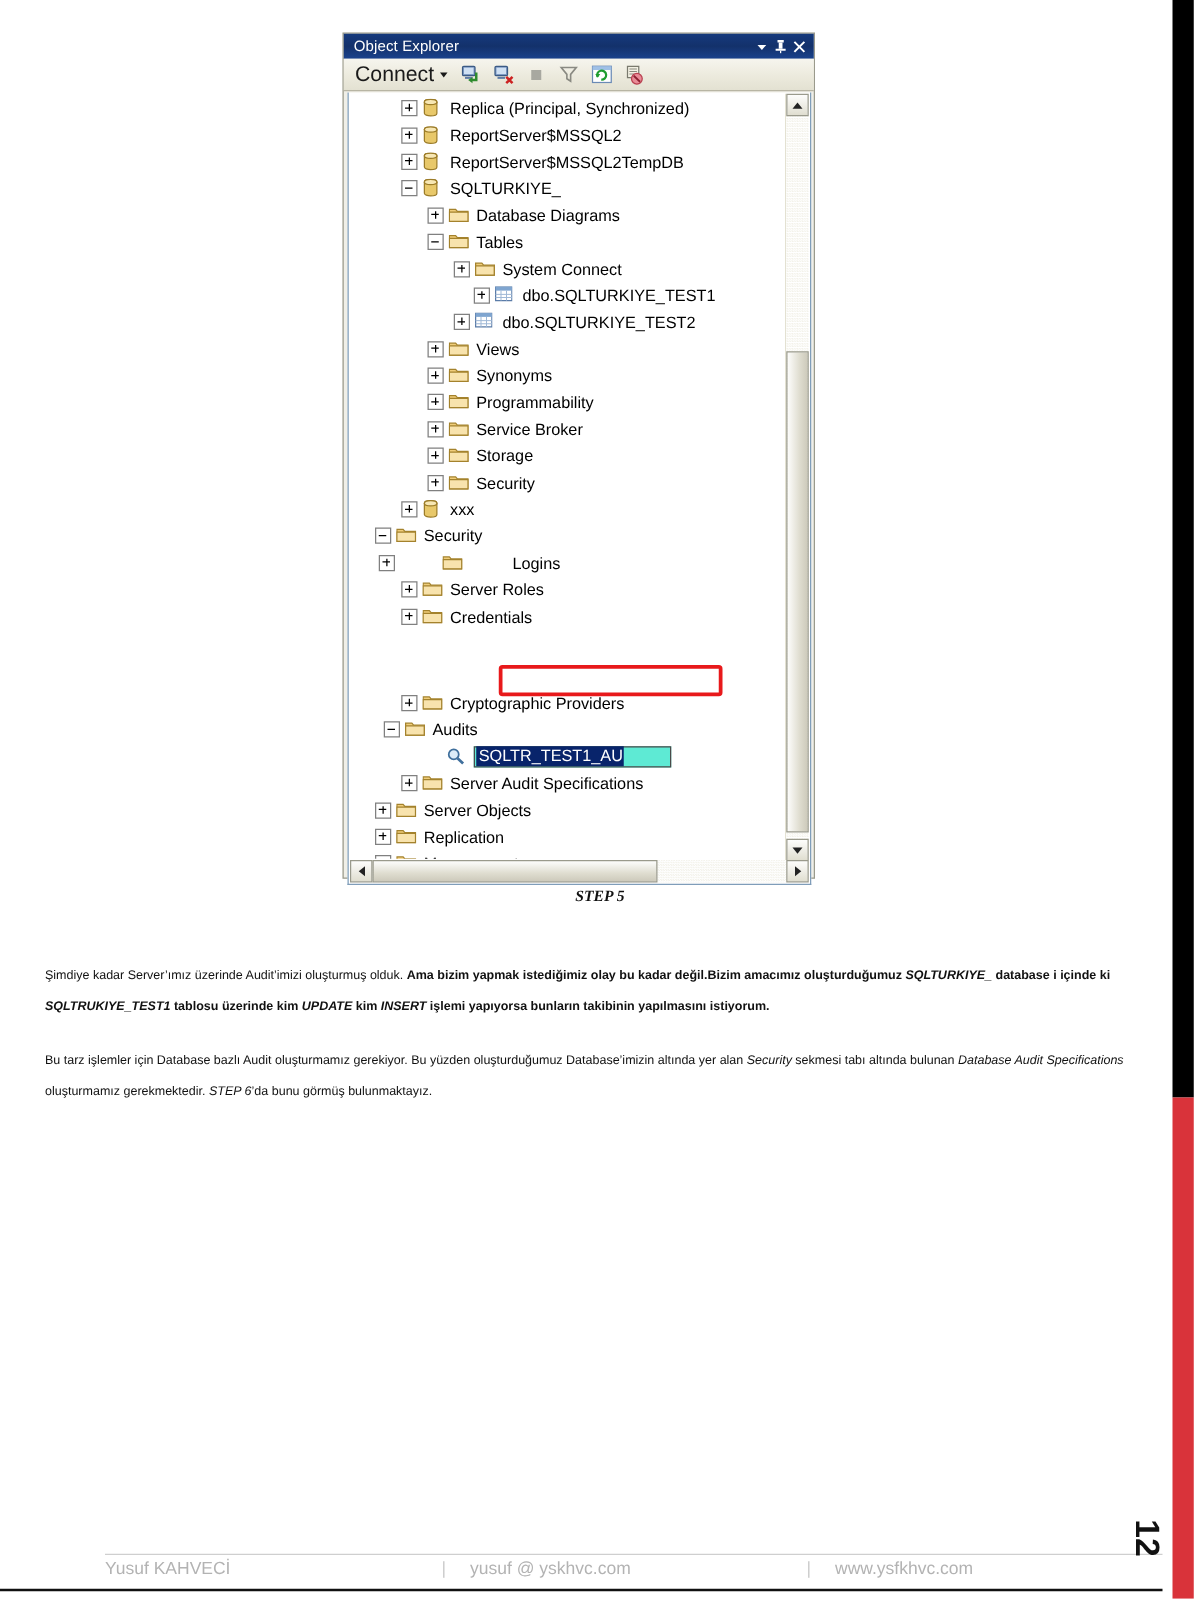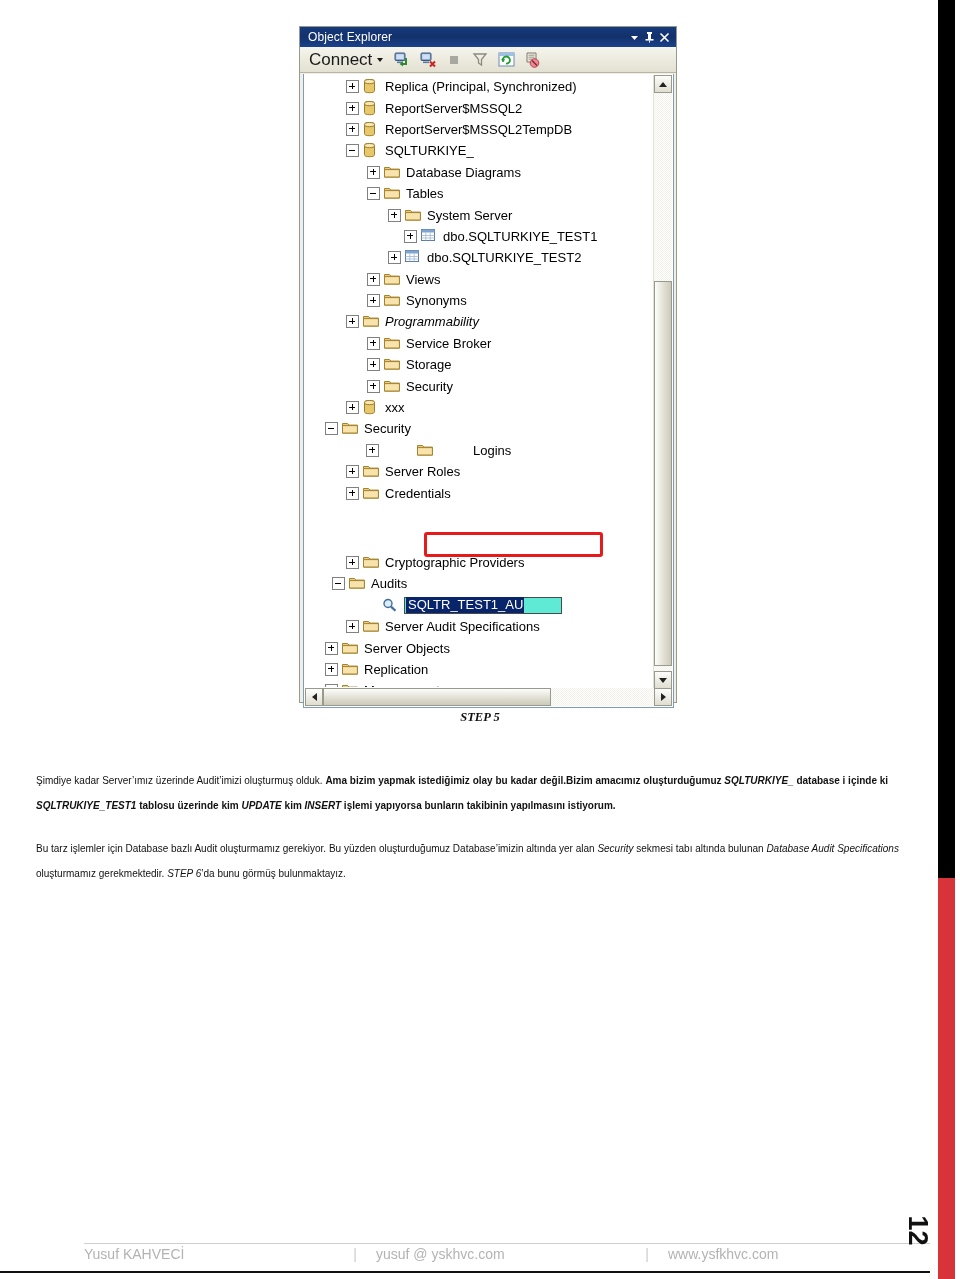--- a/index.html
+++ b/index.html
@@ -29,21 +29,21 @@
     right: 5px;
     top: 878px;
     width: 17px;
     height: 401px;
     background: #d9333a;
   }
 
   
   #figure {
     position: absolute;
-    left: 299px;
+    left: 274px;
     top: 26px;
     width: 378px;
     height: 677px;
     background: #f0efe7;
     border: 1px solid #9a9a8c;
     box-sizing: border-box;
   }
 
   
   #oe-titlebar {
@@ -419,21 +419,21 @@
           <span class="rowlabel">Tables</span>
         </div>
         <div class="row" style="padding-left: 84px;">
           <span class="expander plus"></span>
           <span class="ico">
             <svg width="16" height="13" viewBox="0 0 16 13">
               <path d="M0.5,2.5 h5 l1.4,1.6 h8.6 v8 h-15 z" fill="#f0cd7a" stroke="#a4822c"></path>
               <path d="M0.5,4.6 h14.9 v7.4 h-14.9 z" fill="#f8e3ad" stroke="#a4822c"></path>
             </svg>
           </span>
-          <span class="rowlabel">System Server</span>
+          <span class="rowlabel">System Connect</span>
         </div>
         <div class="row" style="padding-left: 100px;">
           <span class="expander plus"></span>
           <span class="ico">
             <svg width="14" height="13" viewBox="0 0 14 13">
               <rect x="0.5" y="0.5" width="13" height="11" fill="#ffffff" stroke="#5b7ca8"></rect>
               <rect x="0.5" y="0.5" width="13" height="3" fill="#7fa5d0"></rect>
               <path d="M0.5,6.5 h13 M0.5,9 h13 M4.8,3.5 v8 M9.2,3.5 v8" stroke="#9fb8d6" stroke-width="0.8"></path>
             </svg>
           </span>
@@ -463,21 +463,21 @@
         <div class="row" style="padding-left: 63px;">
           <span class="expander plus"></span>
           <span class="ico">
             <svg width="16" height="13" viewBox="0 0 16 13">
               <path d="M0.5,2.5 h5 l1.4,1.6 h8.6 v8 h-15 z" fill="#f0cd7a" stroke="#a4822c"></path>
               <path d="M0.5,4.6 h14.9 v7.4 h-14.9 z" fill="#f8e3ad" stroke="#a4822c"></path>
             </svg>
           </span>
           <span class="rowlabel">Synonyms</span>
         </div>
-        <div class="row" style="padding-left: 42px; font-style: italic;">
+        <div class="row" style="padding-left: 63px;">
           <span class="expander plus"></span>
           <span class="ico">
             <svg width="16" height="13" viewBox="0 0 16 13">
               <path d="M0.5,2.5 h5 l1.4,1.6 h8.6 v8 h-15 z" fill="#f0cd7a" stroke="#a4822c"></path>
               <path d="M0.5,4.6 h14.9 v7.4 h-14.9 z" fill="#f8e3ad" stroke="#a4822c"></path>
             </svg>
           </span>
           <span class="rowlabel">Programmability</span>
         </div>
         <div class="row" style="padding-left: 63px;">
@@ -524,21 +524,21 @@
         <div class="row" style="padding-left: 21px;">
           <span class="expander minus"></span>
           <span class="ico">
             <svg width="16" height="13" viewBox="0 0 16 13">
               <path d="M0.5,2.5 h5 l1.4,1.6 h8.6 v8 h-15 z" fill="#f0cd7a" stroke="#a4822c"></path>
               <path d="M0.5,4.6 h14.9 v7.4 h-14.9 z" fill="#f8e3ad" stroke="#a4822c"></path>
             </svg>
           </span>
           <span class="rowlabel">Security</span>
         </div>
-        <div class="row" style="padding-left: 62px; gap: 34px;">
+        <div class="row" style="padding-left: 24px; gap: 34px;">
           <span class="expander plus"></span>
           <span class="ico">
             <svg width="16" height="13" viewBox="0 0 16 13">
               <path d="M0.5,2.5 h5 l1.4,1.6 h8.6 v8 h-15 z" fill="#f0cd7a" stroke="#a4822c"></path>
               <path d="M0.5,4.6 h14.9 v7.4 h-14.9 z" fill="#f8e3ad" stroke="#a4822c"></path>
             </svg>
           </span>
           <span class="rowlabel">Logins</span>
         </div>
         <div class="row" style="padding-left: 42px;">

